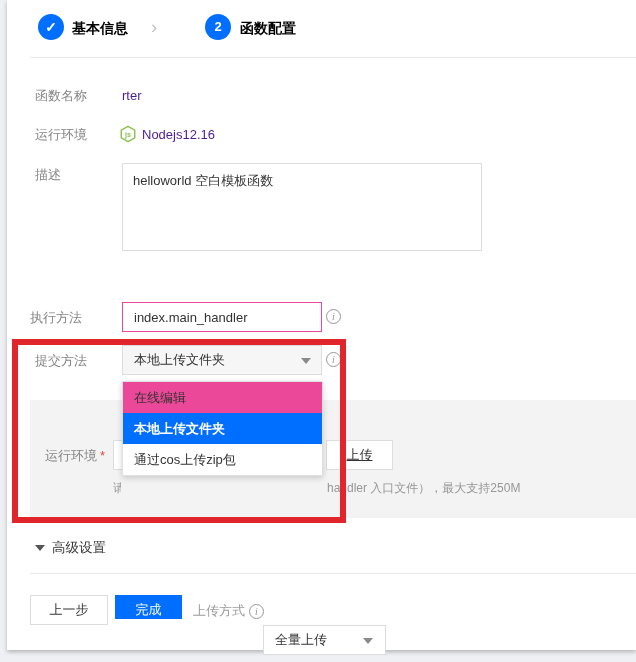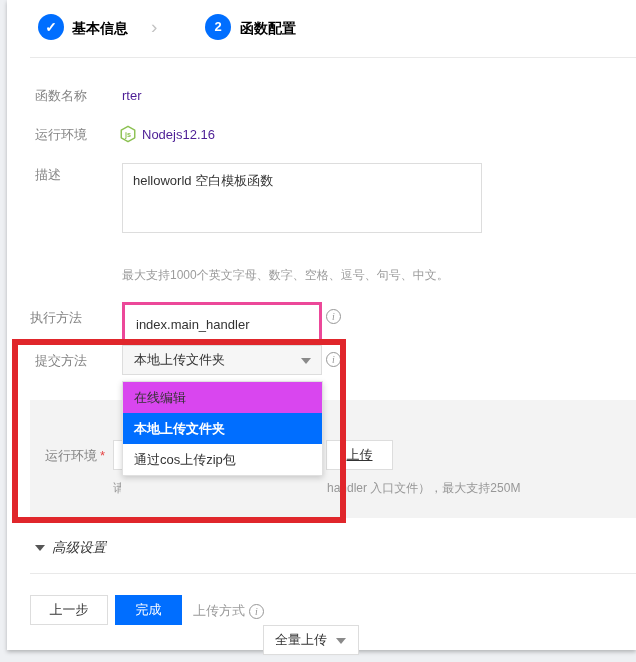--- a/index.html
+++ b/index.html
@@ -13,44 +13,44 @@
   
   .step-circle { width:26px; height:26px; border-radius:50%; background:#006eff; color:#fff;
                  text-align:center; line-height:26px; font-size:14px; font-weight:bold; }
   .step-label { font-size:14px; font-weight:bold; color:#000; line-height:16px; }
   .step-sep { color:#c3c3c3; font-size:19px; line-height:19px; }
   .hdr-divider { height:1px; background:#e9e9e9; }
 
   
   .f-label { color:#848484; line-height:15px; }
   .f-value { color:#4c1d95; line-height:15px; }
-  .textarea { border:1px solid #ddd; background:#fff; width:360px; height:70px; resize:none;
+  .textarea { border:1px solid #ddd; background:#fff; width:360px; height:88px; resize:none;
               font-family:"Liberation Sans", sans-serif; font-size:13px; color:#333; padding:8px 10px; line-height:18px; }
   .hint { color:#9b9b9b; font-size:12px; line-height:15px; }
-  .text-input { border:3px solid #ec4899; background:#fff; width:200px; height:44px; padding:0 11px;
+  .text-input { border:1px solid #ec4899; background:#fff; width:200px; height:30px; padding:0 11px;
                 font-family:"Liberation Sans", sans-serif; font-size:13px; color:#333; }
   .selectbox { border:1px solid #ddd; height:30px; line-height:28px; padding:0 11px; position:relative; cursor:pointer; }
   .caret { position:absolute; width:0; height:0; border-left:5px solid transparent;
            border-right:5px solid transparent; border-top:6px solid #8a8a8a; }
   .info { display:inline-block; width:15px; height:15px; border:1px solid #979797; border-radius:50%;
           color:#979797; font-size:10px; font-style:italic; font-family:"Liberation Serif", serif;
           text-align:center; line-height:13px; cursor:pointer; }
 
   
   .gray-section { background:#f3f3f3; }
   .req { color:#e54545; margin-left:3px; }
   .btn { border:1px solid #ddd; background:#fff; color:#333; font-size:13px; text-align:center;
          line-height:28px; cursor:pointer; font-family:"Liberation Sans", sans-serif; }
   .note { color:#979797; font-size:12px; line-height:15px; white-space:nowrap; }
 
   
   .menu { background:#fff; border:1px solid #e0e0e0; box-shadow:0 2px 6px rgba(0,0,0,.18); z-index:10; }
   .menu-item { height:31px; line-height:31px; padding:0 11px; background:#fff; color:#333; cursor:pointer;
                white-space:nowrap; overflow:hidden; }
-  .menu-item.hover { background:#d946ef; }
+  .menu-item.hover { background:#ec4899; }
   .menu-item.selected { background:#006eff; color:#fff; font-weight:bold; }
 
   
   .red-box { border:6px solid #e0262b; z-index:20; pointer-events:none; }
 
   
   .tri-down { width:0; height:0; border-left:5px solid transparent; border-right:5px solid transparent;
               border-top:6px solid #555; }
   .adv-label { color:#333; font-size:13.5px; line-height:16px; }
   .btn-primary { background:#006eff; border:1px solid #006eff; color:#fff; }
@@ -80,21 +80,20 @@
   <div class="abs" style="left:119px; top:125px; width:18px; height:18px;">
     <svg width="18" height="18" viewBox="0 0 20 20">
       <polygon points="10,1.5 17.5,5.7 17.5,14.3 10,18.5 2.5,14.3 2.5,5.7" fill="none" stroke="#8cc152" stroke-width="1.6" stroke-linejoin="round"></polygon>
       <text x="10" y="13" font-size="8" font-weight="bold" fill="#8cc152" text-anchor="middle" font-family="Liberation Sans, sans-serif">js</text>
     </svg>
   </div>
   <div class="abs f-value" style="left:142px; top:127px;">Nodejs12.16</div>
 
   <div class="abs f-label" style="left:35px; top:167px;">描述</div>
   <textarea class="abs textarea" style="left: 122px; top: 163px;" spellcheck="false">helloworld 空白模板函数</textarea>
-  <div class="abs hint" style="left:122px; top:268px;">最大支持1000个英文字母、数字、空格、逗号、句号、中文。</div>
 
   <div class="abs f-label" style="left:30px; top:310px;text-align:center;">执行方法</div>
   <input class="abs text-input" style="left: 122px; top: 302px;" value="index.main_handler">
   <span class="abs info" style="left:326px; top:309px;">i</span>
 
   <div class="abs f-label" style="left:35px; top:353px;">提交方法</div>
   <div class="abs selectbox" style="left:122px; top:345px; width:200px; background:#f6f6f6;">
     <span>本地上传文件夹</span>
     <span class="caret" style="right:10px; top:12px;"></span>
   </div>
@@ -110,29 +109,29 @@
   <div class="abs note" style="left:327px; top:481px; z-index:2;">handler 入口文件），最大支持250M</div>
 
   <div class="abs menu" style="left:122px; top:381px; width:201px;">
     <div class="menu-item hover">在线编辑</div>
     <div class="menu-item selected">本地上传文件夹</div>
     <div class="menu-item">通过cos上传zip包</div>
   </div>
 
   <div class="abs red-box" style="left:12px; top:339px; width:334px; height:184px;"></div>
 
-  <div class="abs" style="left:35px; top:540px; display:flex; align-items:center; gap:7px; cursor:pointer;font-style:italic;">
+  <div class="abs" style="left:35px; top:540px; display:flex; align-items:center; gap:7px; cursor:pointer;">
     <span class="tri-down"></span>
     <span class="adv-label">高级设置</span>
   </div>
   <div class="abs hdr-divider" style="left:30px; top:573px; width:606px;"></div>
 
   <div class="abs btn" style="left:30px; top:595px; width:78px; height:30px;">上一步</div>
-  <div class="abs btn btn-primary" style="left:115px; top:595px; width:67px; height:30px;">完成</div>
+  <div class="abs btn btn-primary" style="left:115px; top:595px; width:67px; height:24px;">完成</div>
   <div class="abs footer-label" style="left:193px; top:602px;">
     <span>上传方式</span>
     <span class="info">i</span>
   </div>
-  <div class="abs selectbox" style="left:263px; top:595px; width:96px; background:#fff;">
+  <div class="abs selectbox" style="left:263px; top:595px; width:123px; background:#fff;">
     <span>全量上传</span>
     <span class="caret" style="right:12px; top:12px;"></span>
   </div>
 </div>
 
 </body></html>

